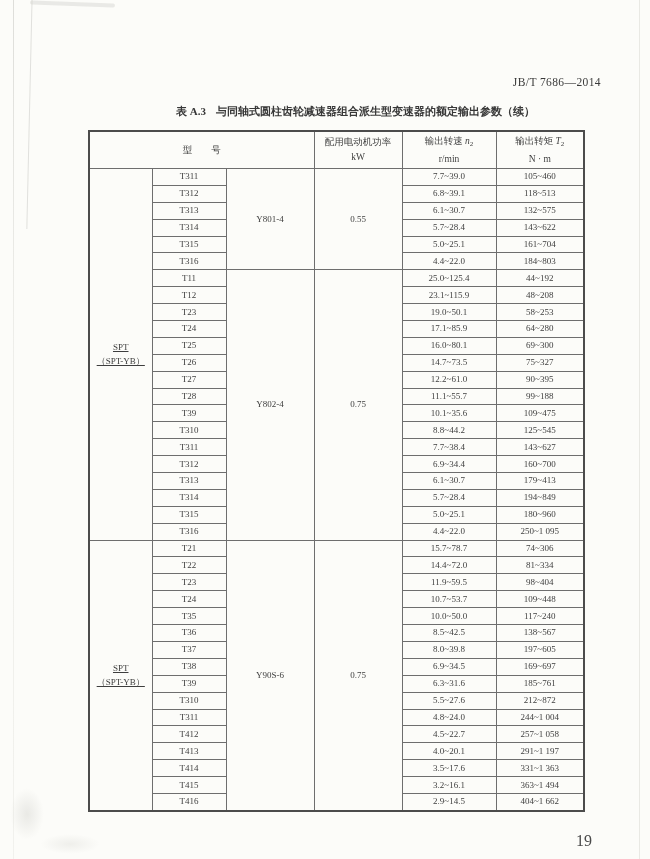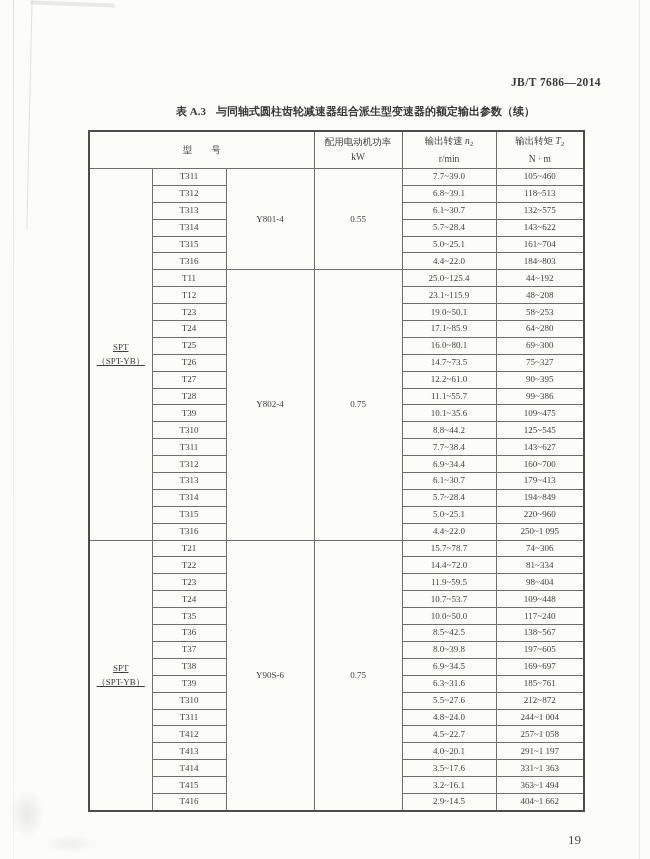--- a/index.html
+++ b/index.html
@@ -12,21 +12,21 @@
   .art { position:absolute; pointer-events:none; }
   .edge-left   { left:13px; top:0; width:1px; height:100%; background:linear-gradient(#b9b9b4,#dcdcd7 40%,#e4e4df); opacity:.45; }
   .edge-left2  { left:29px; top:-6px; width:1px; height:235px; background:#c6c6c1; opacity:.5; transform:rotate(1.3deg); }
   .edge-right  { left:639px; top:0; width:1px; height:100%; background:#d8d8d3; opacity:.55; }
   .smudge-top  { left:30px; top:2px; width:85px; height:4px; background:#d3d3ce; opacity:.45; transform:rotate(2deg); border-radius:3px; }
   .smudge-bl   { left:10px; top:788px; width:34px; height:52px; background:radial-gradient(ellipse at center, rgba(198,198,192,.35), rgba(198,198,192,0) 70%); }
   .smudge-bl2  { left:40px; top:834px; width:60px; height:20px; background:radial-gradient(ellipse at center, rgba(205,205,199,.28), rgba(205,205,199,0) 70%); }
 
   .std-code {
     position:absolute; top:76px; right:49px;
-    font-size:11.5px; font-weight:bold; letter-spacing:.4px; color:#3a3a3a;
+    font-size:11.5px; font-weight:normal; letter-spacing:.4px; color:#3a3a3a;
   }
   .table-title {
     position:absolute; top:104px; left:88px; width:495px;
     text-align:center; font-weight:bold; font-size:11px; color:#383838;
     white-space:nowrap;
   }
   .table-title .cap { margin-right:10px;margin-left:40px; }
 
   table.params {
     position:absolute; left:88px; top:130px;
@@ -40,21 +40,21 @@
     overflow:hidden; white-space:nowrap;
   }
   .params thead th { height:36px; font-size:9.5px; }
   .params thead th .ln { line-height:15px; }
   .params thead i { font-style:italic; font-family:"Liberation Serif", serif; }
   .params sub { font-size:7px; vertical-align:-2px; }
   .params tbody td { height:15.9px; line-height:15px; }
   .params td.series div { line-height:14px;text-decoration:underline; }
   .page-num {
     position:absolute; left:568px; top:832px; width:32px;
-    font-size:13px; color:#4a4a4a;
+    text-align:center; font-size:16px; color:#4a4a4a;
   }
 </style>
 </head>
 <body>
 
 <div class="page">
 
   <div class="art edge-left"></div>
   <div class="art edge-left2"></div>
   <div class="art edge-right"></div>
@@ -164,21 +164,21 @@
           <td>75~327</td>
         </tr>
         <tr>
           <td>T27</td>
           <td>12.2~61.0</td>
           <td>90~395</td>
         </tr>
         <tr>
           <td>T28</td>
           <td>11.1~55.7</td>
-          <td>99~386</td>
+          <td>99~188</td>
         </tr>
         <tr>
           <td>T39</td>
           <td>10.1~35.6</td>
           <td>109~475</td>
         </tr>
         <tr>
           <td>T310</td>
           <td>8.8~44.2</td>
           <td>125~545</td>
@@ -199,21 +199,21 @@
           <td>179~413</td>
         </tr>
         <tr>
           <td>T314</td>
           <td>5.7~28.4</td>
           <td>194~849</td>
         </tr>
         <tr>
           <td>T315</td>
           <td>5.0~25.1</td>
-          <td>220~960</td>
+          <td>180~960</td>
         </tr>
         <tr>
           <td>T316</td>
           <td>4.4~22.0</td>
           <td>250~1 095</td>
         </tr>
         <tr>
           <td rowspan="16" class="series">
             <div>SPT</div>
             <div>（SPT-YB）</div>

